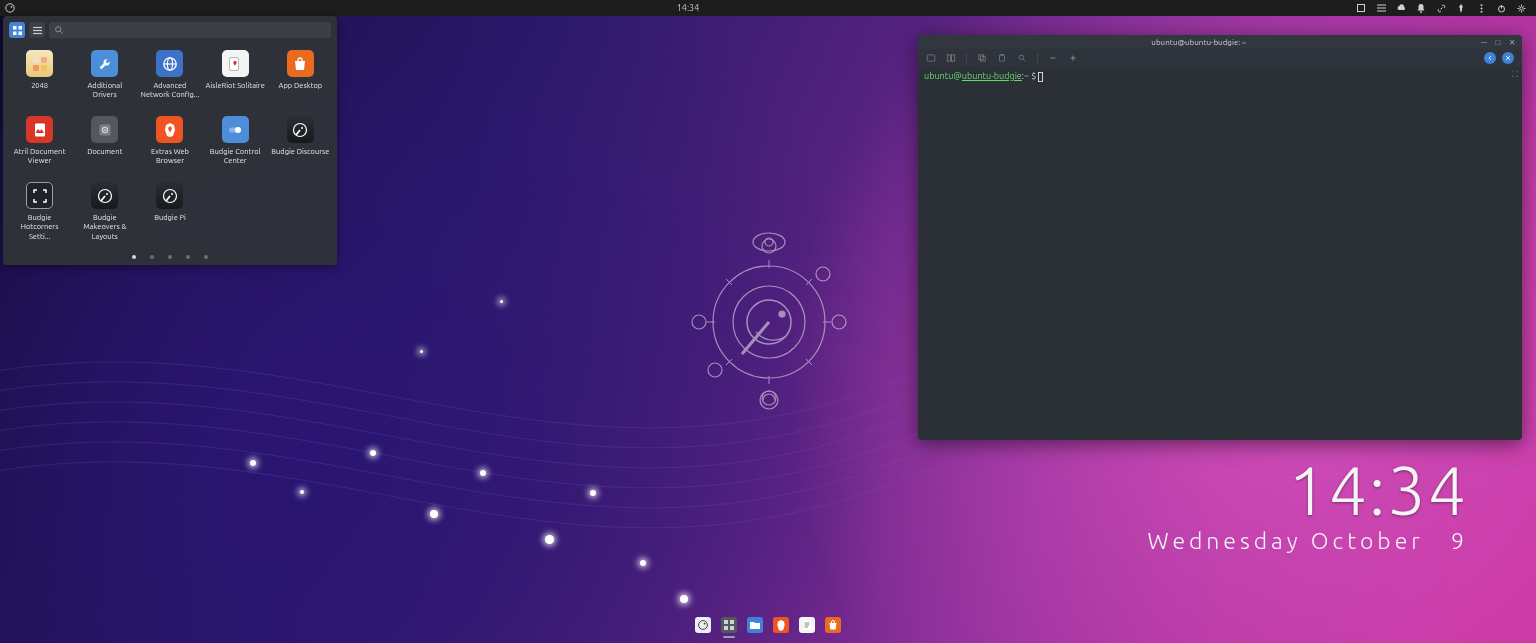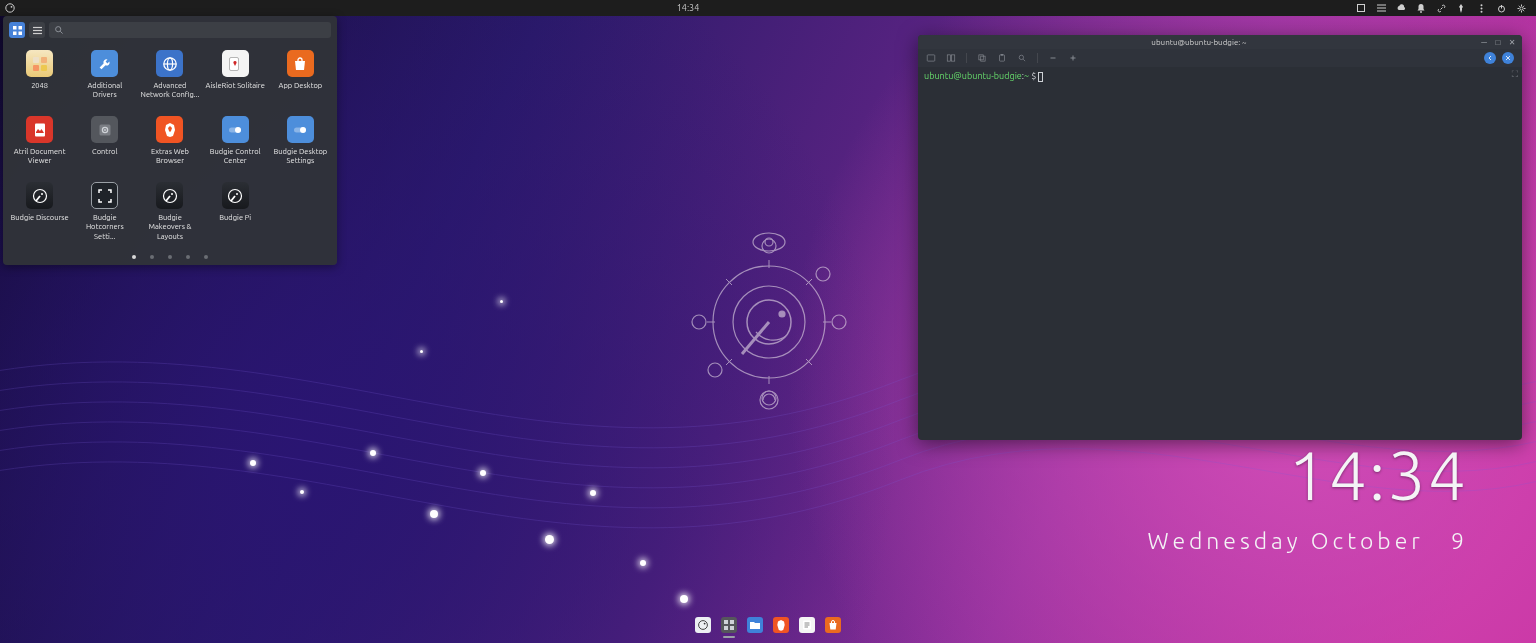--- a/index.html
+++ b/index.html
@@ -58,28 +58,28 @@
     gap:10px; padding:0 8px;}
   .tb-icon { width:10px; height:10px; display:flex; align-items:center; justify-content:center;
     color:#8b8f96; cursor:pointer;}
   .tb-sep { width:1px; height:10px; background:#44474e;}
   .tb-right { margin-left:auto; display:flex; gap:6px;}
   .tb-round { width:12px; height:12px; border-radius:50%; display:flex;
     align-items:center; justify-content:center; font-size:7px; color:#fff;}
   .term-body { flex:1; padding:4px 6px; font-family:"Ubuntu Mono","Consolas",monospace;
     font-size:9px; color:#cfd2d7; position:relative;}
   .term-body .user { color:#66d96b;}
-  .term-body .host { color:#66d96b;}
+  .term-body .host { color:#66d96b;text-decoration:underline;}
   .term-body .path { color:#66d96b;}
   .term-body .cursor { display:inline-block; width:5px; height:10px; border:1px solid #cfd2d7; margin-left:2px; vertical-align:middle;}
   .term-expand { position:absolute; top:2px; right:4px; color:#6f737a; font-size:9px; cursor:pointer;}
   
   .clock-widget { position:absolute; right:68px; bottom:90px; text-align:right; color:#f4f4f6;}
   .clock-time { font-size:68px; font-weight:200; letter-spacing:2px; line-height:1; text-shadow:0 1px 3px rgba(0,0,0,.4);}
-  .clock-date { font-size:23px; font-weight:300; letter-spacing:4px; margin-top:19px;}
+  .clock-date { font-size:23px; font-weight:300; letter-spacing:4px; margin-top:4px;}
   .clock-date .daynum { display:inline-block; margin-left:18px;}
   
   .emblem { position:absolute; left:684px; top:222px; width:170px; height:190px; opacity:.58; }
   
   .dock { position:absolute; bottom:6px; left:50%; transform:translateX(-50%);
     display:flex; gap:8px; padding:3px 6px;}
   .dock-item { width:18px; height:18px; border-radius:3px; display:flex;
     align-items:center; justify-content:center; cursor:pointer; position:relative;}
   .dock-item .di-icon { width:16px; height:16px; border-radius:3px; display:flex;
     align-items:center; justify-content:center; font-size:10px;}
@@ -333,48 +333,39 @@
         <div class="app-label">Atril Document Viewer</div>
       </div>
       <div class="app-item">
         <div class="app-icon ic-backups">
           <svg width="16" height="16" viewBox="0 0 16 16">
             <rect x="2.5" y="2.5" width="11" height="11" rx="1.5" fill="#7b7e84"></rect>
             <circle cx="8" cy="8" r="2.6" fill="none" stroke="#cfd2d7" stroke-width="1.3"></circle>
             <circle cx="8" cy="8" r="0.9" fill="#cfd2d7"></circle>
           </svg>
         </div>
-        <div class="app-label">Control</div>
+        <div class="app-label">Document</div>
       </div>
       <div class="app-item">
         <div class="app-icon ic-brave">
           <svg width="16" height="16" viewBox="0 0 16 16">
             <path d="M8 1l4 2 1 5-2 6-3 1-3-1-2-6 1-5z" fill="#fff"></path>
             <path d="M8 4l2 2-1 3-1 1-1-1-1-3z" fill="#f05423"></path>
           </svg>
         </div>
         <div class="app-label">Extras Web Browser</div>
       </div>
       <div class="app-item">
         <div class="app-icon ic-control">
           <svg width="16" height="16" viewBox="0 0 16 16">
             <rect x="2" y="5.5" width="12" height="5" rx="2.5" fill="#fff" opacity="0.35"></rect>
             <circle cx="11" cy="8" r="3" fill="#fff"></circle>
           </svg>
         </div>
         <div class="app-label">Budgie Control Center</div>
-      </div>
-      <div class="app-item">
-        <div class="app-icon ic-control2">
-          <svg width="16" height="16" viewBox="0 0 16 16">
-            <rect x="2" y="5.5" width="12" height="5" rx="2.5" fill="#fff" opacity="0.35"></rect>
-            <circle cx="11" cy="8" r="3" fill="#fff"></circle>
-          </svg>
-        </div>
-        <div class="app-label">Budgie Desktop Settings</div>
       </div>
       <div class="app-item">
         <div class="app-icon ic-disc">
           <svg width="16" height="16" viewBox="0 0 16 16">
             <circle cx="8" cy="8" r="6.5" fill="none" stroke="#fff" stroke-width="1.2"></circle>
             <circle cx="10" cy="6" r="1" fill="#fff"></circle>
             <path d="M8 8L4 13" stroke="#fff" stroke-width="1.8"></path>
           </svg>
         </div>
         <div class="app-label">Budgie Discourse</div>

